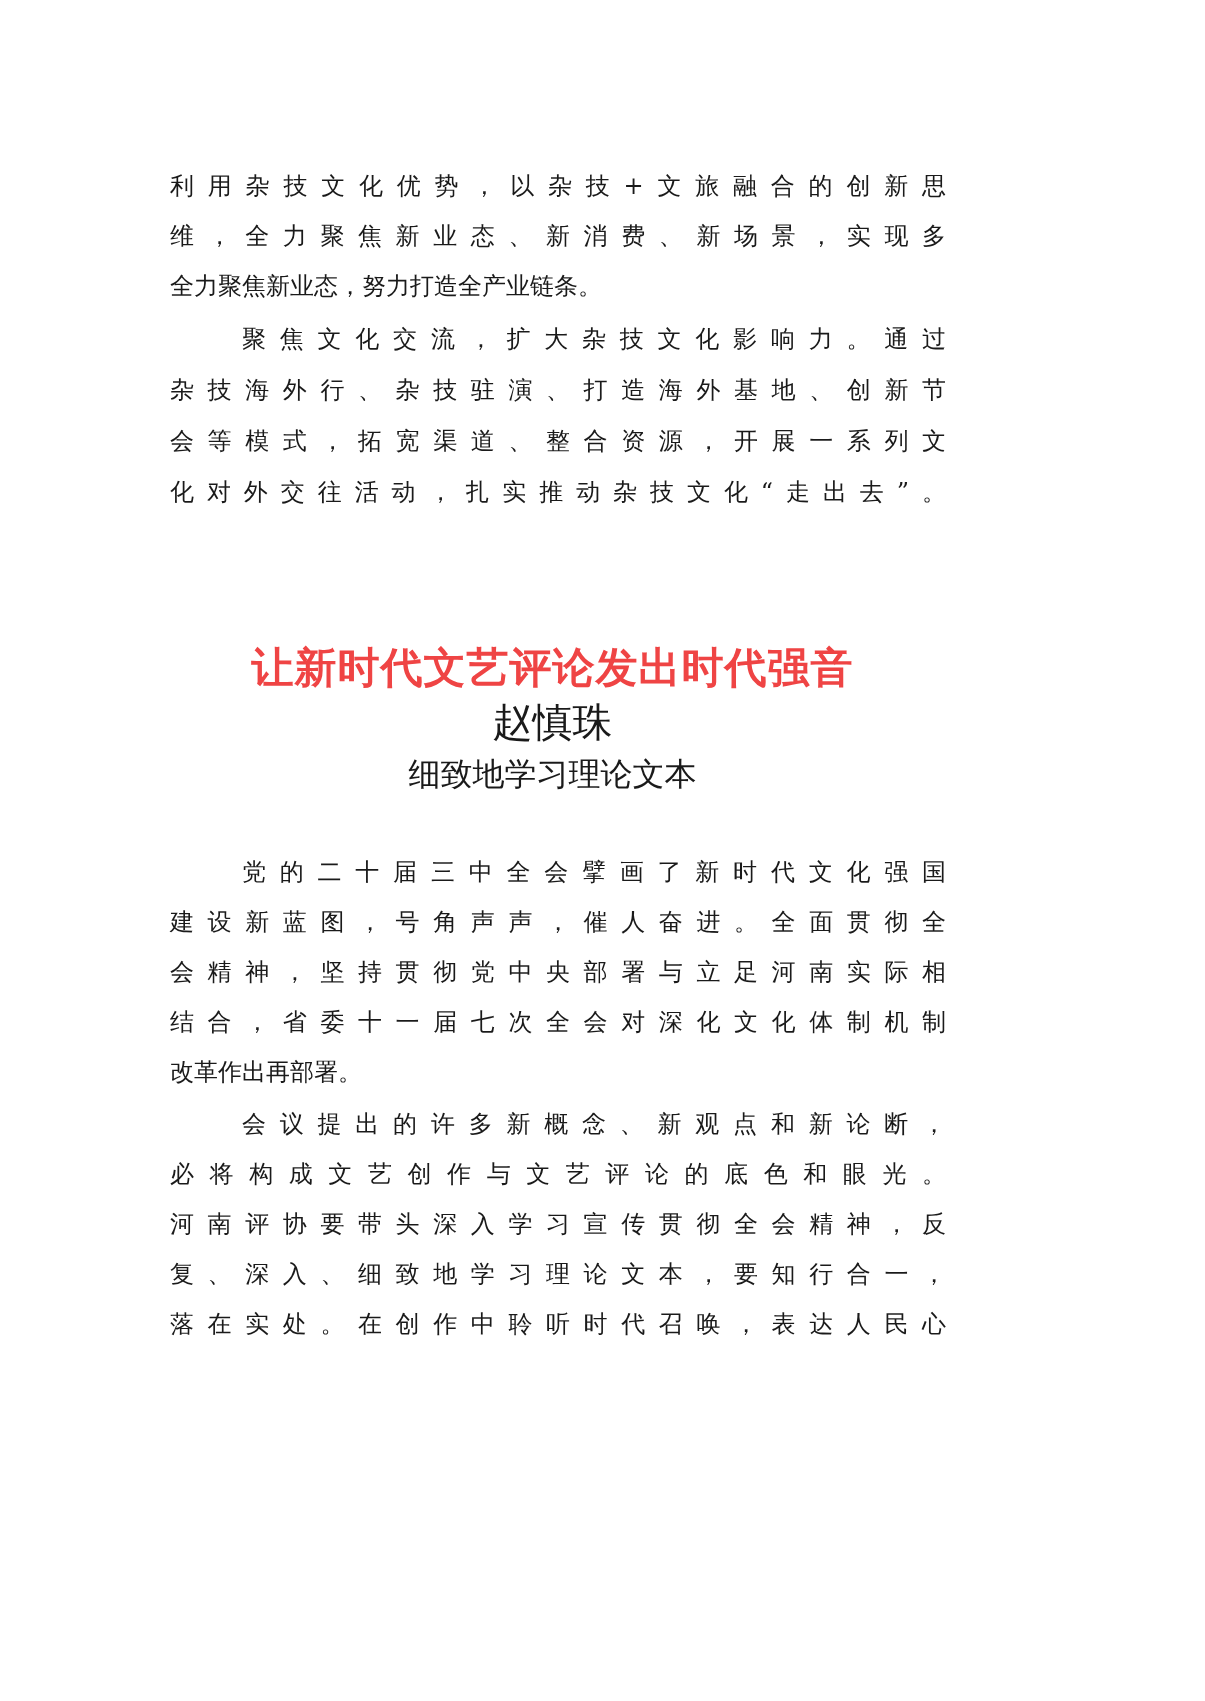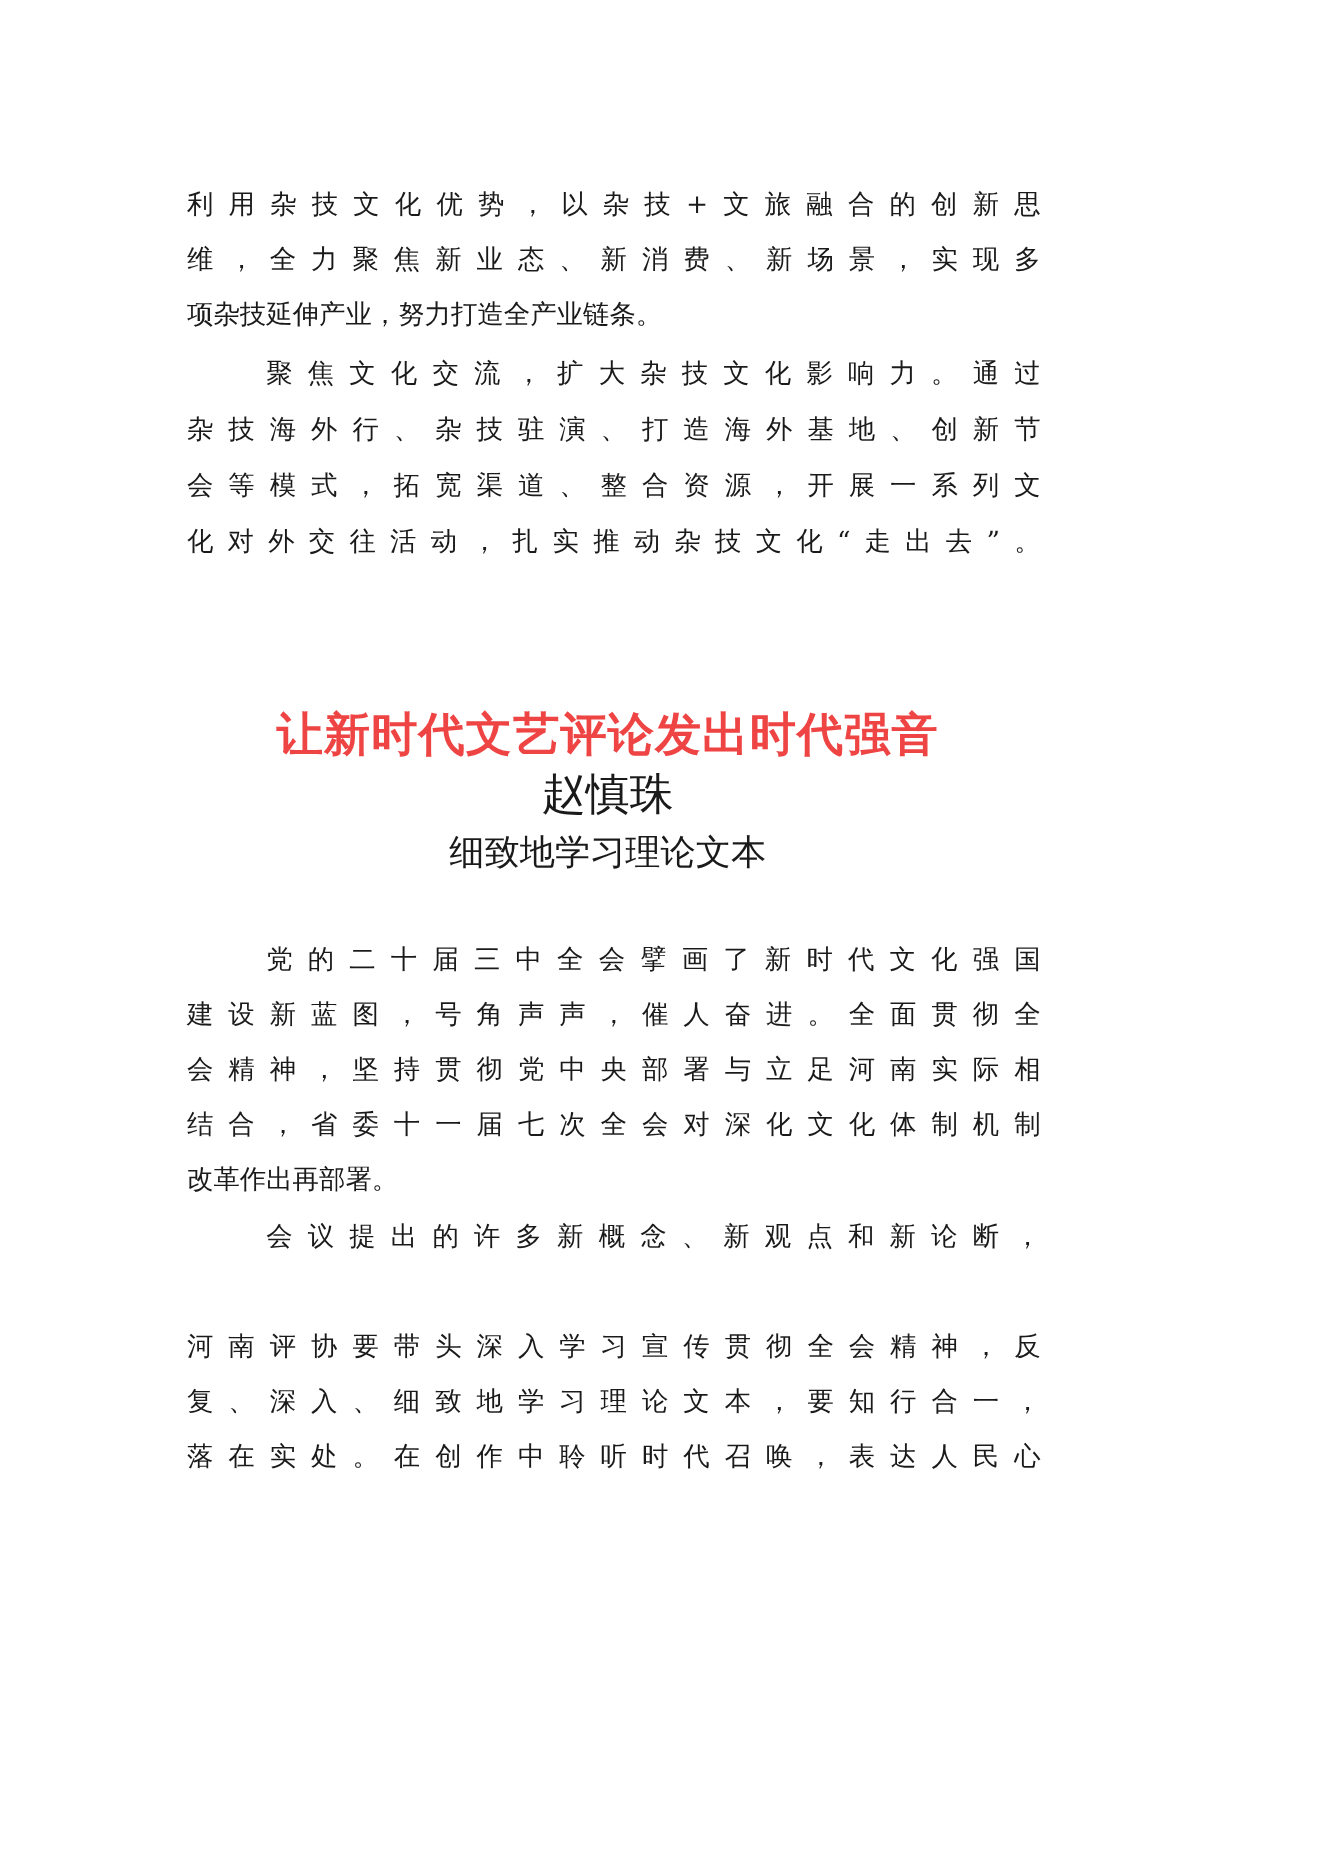--- a/index.html
+++ b/index.html
@@ -20,33 +20,34 @@
     .pagenum { position: absolute; left: 0; width: 1105px; text-align: center; top: 1432px;
       font-size: 24px; line-height: 30px; font-family: "Liberation Serif", serif; }
   </style>
 </head>
 <body>
 
 <div class="page">
 
   <div class="line" style="top:162px">利用杂技文化优势，以杂技+文旅融合的创新思</div>
   <div class="line" style="top:212px">维，全力聚焦新业态、新消费、新场景，实现多</div>
-  <div class="line last" style="top:262px">项杂技延伸产业，努力打造全产业链条。</div>
+  <div class="line last" style="top:262px">全力聚焦新业态，努力打造全产业链条。</div>
   <div class="line indent" style="top:315px">聚焦文化交流，扩大杂技文化影响力。通过</div>
   <div class="line" style="top:366px">杂技海外行、杂技驻演、打造海外基地、创新节</div>
   <div class="line" style="top:417px">会等模式，拓宽渠道、整合资源，开展一系列文</div>
   <div class="line" style="top:468px">化对外交往活动，扎实推动杂技文化“走出去”。</div>
 
   <div class="title">让新时代文艺评论发出时代强音</div>
   <div class="author">赵慎珠</div>
   <div class="affil">细致地学习理论文本</div>
 
   <div class="line indent" style="top:848px">党的二十届三中全会擘画了新时代文化强国</div>
   <div class="line" style="top:898px">建设新蓝图，号角声声，催人奋进。全面贯彻全</div>
   <div class="line" style="top:948px">会精神，坚持贯彻党中央部署与立足河南实际相</div>
   <div class="line" style="top:998px">结合，省委十一届七次全会对深化文化体制机制</div>
   <div class="line last" style="top:1048px">改革作出再部署。</div>
   <div class="line indent" style="top:1100px">会议提出的许多新概念、新观点和新论断，</div>
+  <div class="line" style="top:1150px">必将构成文艺创作与文艺评论的底色和眼光。</div>
   <div class="line" style="top:1200px">河南评协要带头深入学习宣传贯彻全会精神，反</div>
   <div class="line" style="top:1250px">复、深入、细致地学习理论文本，要知行合一，</div>
   <div class="line" style="top:1300px">落在实处。在创作中聆听时代召唤，表达人民心</div>
 
 </div>
 
 </body></html>

